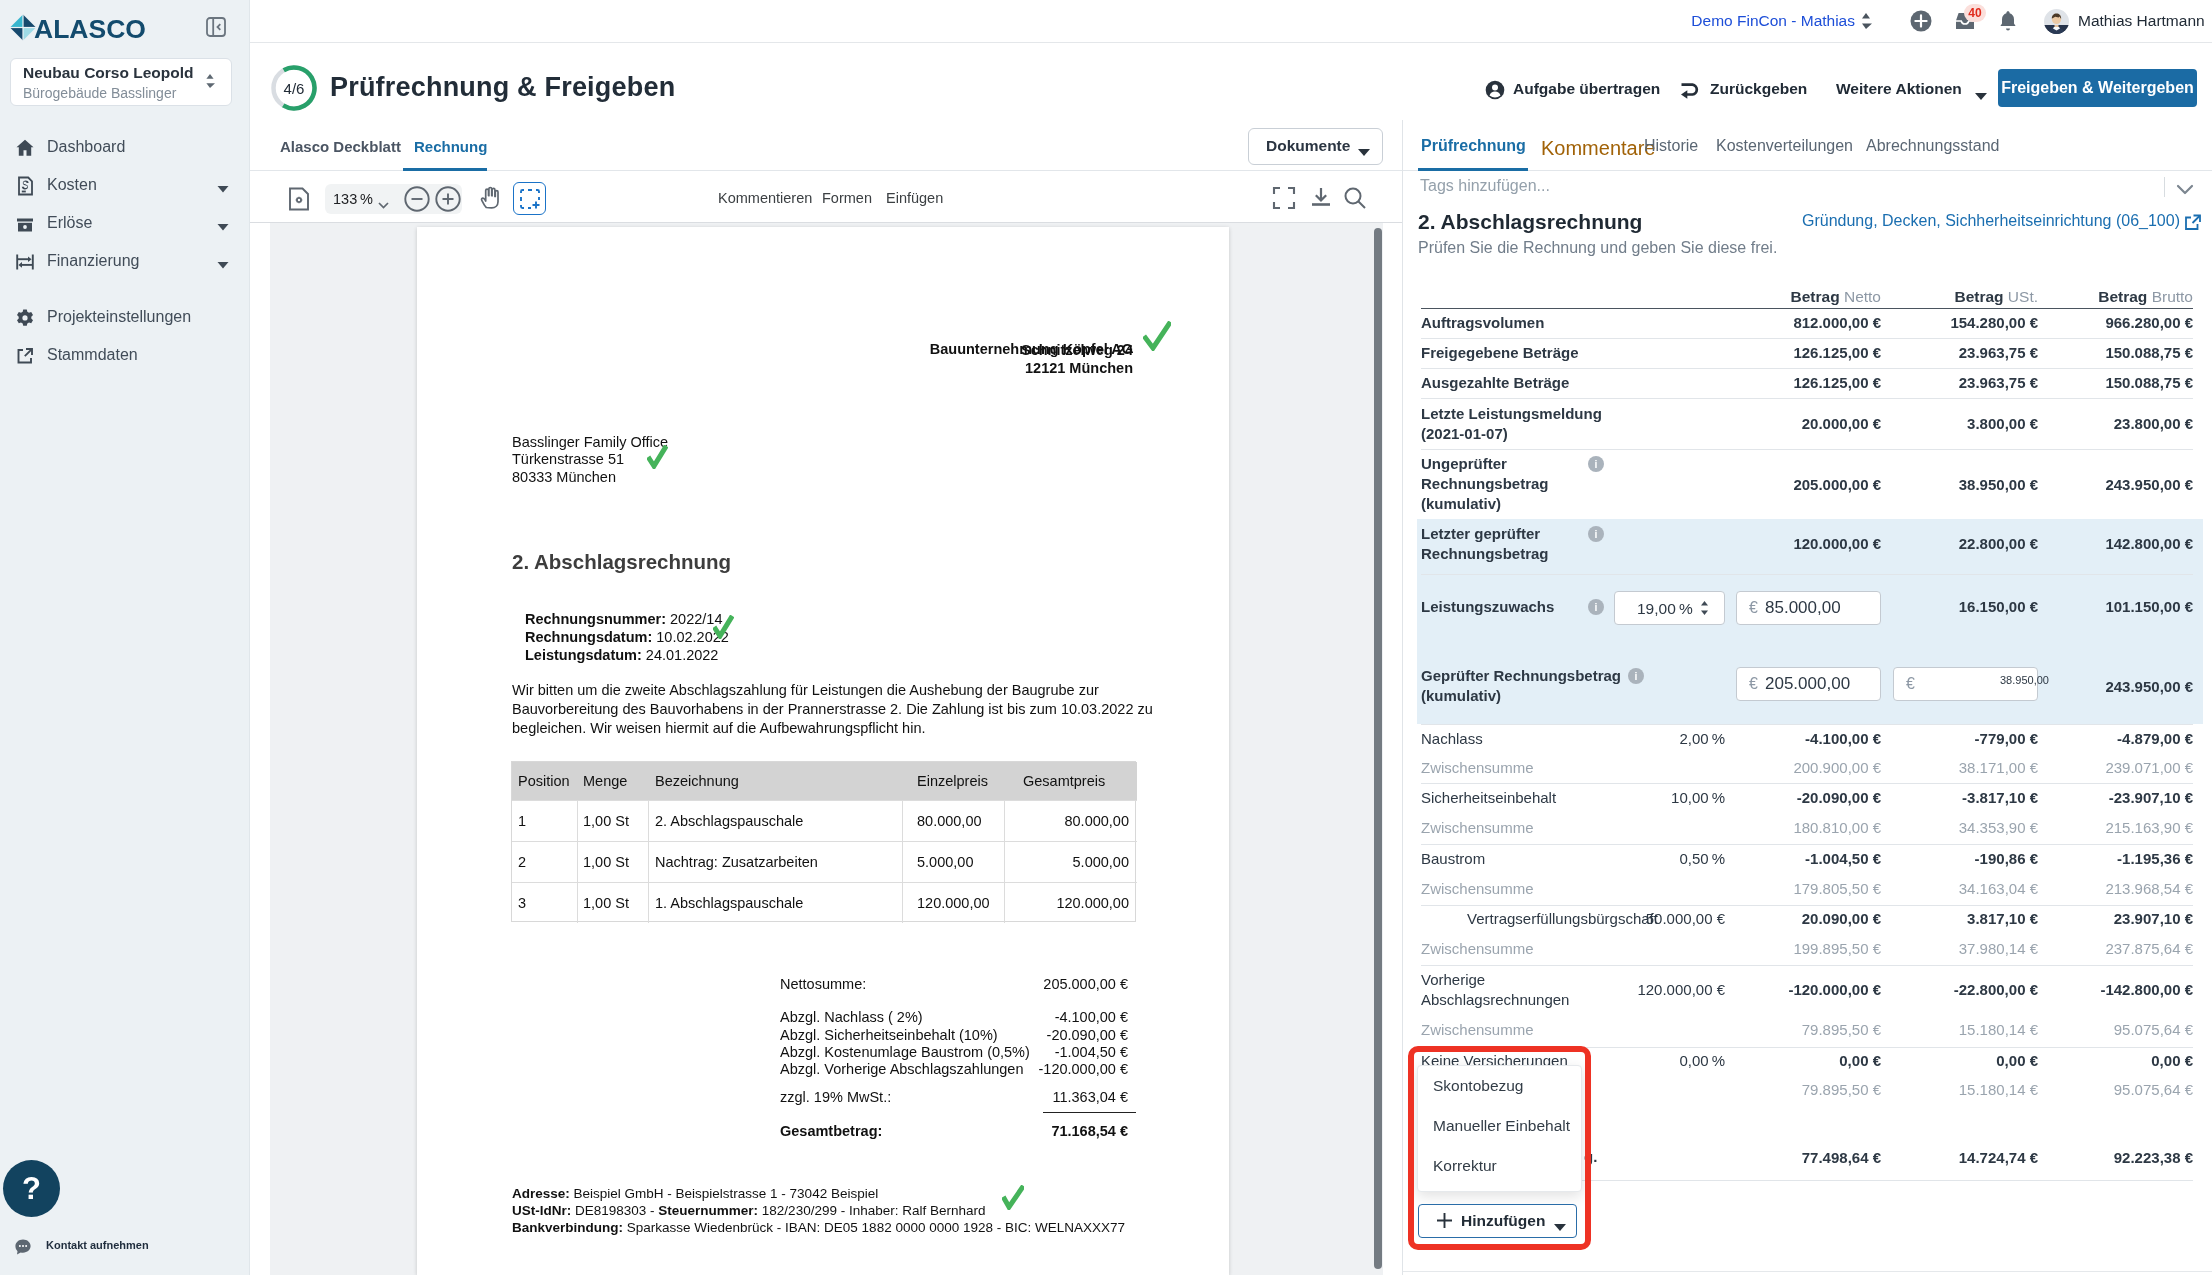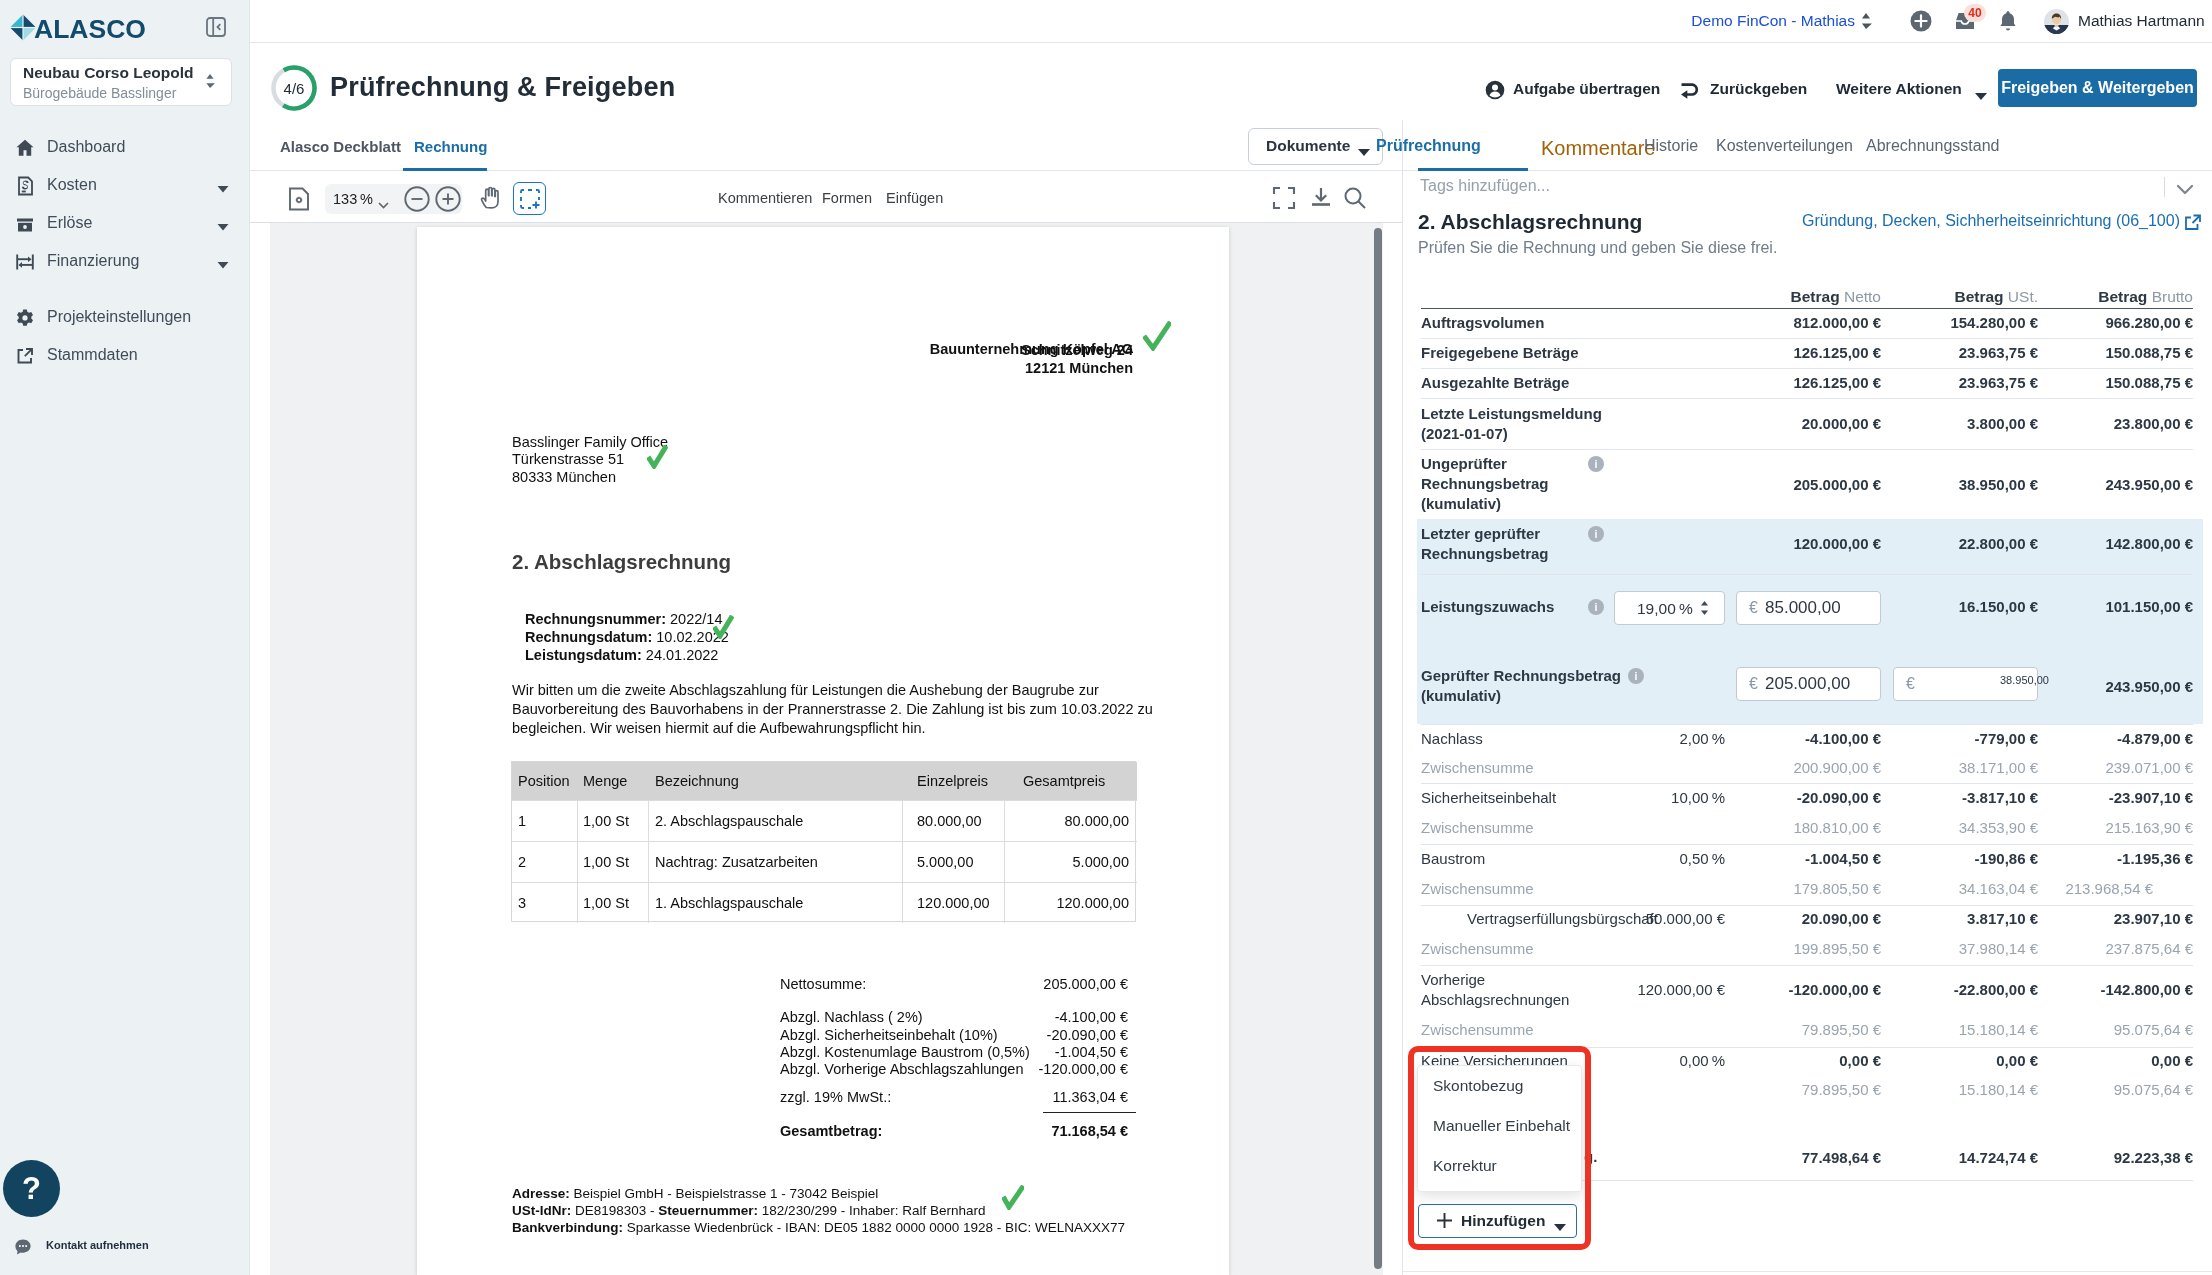--- a/index.html
+++ b/index.html
@@ -313,21 +313,21 @@
       <div class="abs" style="left:626px;top:885px;width:93px;height:0;border-top:1.5px solid #222"></div>
       <div class="pg" style="left:95px;top:958px;font-size:13.5px"><b>Adresse:</b> Beispiel GmbH - Beispielstrasse 1 - 73042 Beispiel</div>
       <div class="pg" style="left:95px;top:975px;font-size:13.5px"><b>USt-IdNr:</b> DE8198303 - <b>Steuernummer:</b> 182/230/299 - Inhaber: Ralf Bernhard</div>
       <div class="pg" style="left:95px;top:992px;font-size:13.5px"><b>Bankverbindung:</b> Sparkasse Wiedenbrück - IBAN: DE05 1882 0000 0000 1928 - BIC: WELNAXXX77</div>
       <div class="abs" style="left:585px;top:958px"><svg style="" width="22" height="25" viewBox="0 0 22 25">
           <path d="M2.5 14 L7 22 L20 3" fill="none" stroke="#45b35a" stroke-width="5" stroke-linecap="square"></path>
         </svg></div>
     </div>
     <div class="abs" style="left:1402px;top:120px;width:0;height:1155px;border-left:1px solid #e0e4e8"></div>
     <div class="abs" style="left:1403px;top:170px;width:809px;border-top:1px solid #e2e6ea;height:0"></div>
-    <div class="abs" style="left:1376px;top:137px;font-size:16px;font-weight:600;color:#1a6da5">Prüfrechnung</div>
+    <div class="abs" style="left:1421px;top:137px;font-size:16px;font-weight:600;color:#1a6da5">Prüfrechnung</div>
     <div class="abs" style="left:1541px;top:137px;font-size:20px;font-weight:400;color:#a16207">Kommentare</div>
     <div class="abs" style="left:1644px;top:137px;font-size:16px;font-weight:400;color:#5a6673">Historie</div>
     <div class="abs" style="left:1716px;top:137px;font-size:16px;font-weight:400;color:#5a6673">Kostenverteilungen</div>
     <div class="abs" style="left:1866px;top:137px;font-size:16px;font-weight:400;color:#5a6673">Abrechnungsstand</div>
     <div class="abs" style="left:1418px;top:168px;width:110px;height:3px;background:#1a6da5"></div>
     <div class="abs" style="left:1420px;top:177px;font-size:16px;color:#94a0ab">Tags hinzufügen...</div>
     <div class="abs" style="left:2164px;top:177px;width:0;height:20px;border-left:1px solid #d7dce0"></div>
     <div class="abs" style="left:2176px;top:181px"><svg style="" width="18" height="11" viewBox="0 0 18 11">
         <path d="M2 2l7 7 7-7" fill="none" stroke="#7c8690" stroke-width="2.2" stroke-linecap="round" stroke-linejoin="round"></path>
       </svg></div>
@@ -466,21 +466,21 @@
       <span class="rlab" style="font-weight:400;">Baustrom</span>
       <span class="cell cpct" style="left:304px;">0,50 %</span>
       <span class="cell" style="left:460px;">-1.004,50 €</span>
       <span class="cell" style="left:617px;">-190,86 €</span>
       <span class="cell" style="left:772px;">-1.195,36 €</span>
     </div>
     <div class="abs rrow rsub" style="top:879px;height:20px">
       <span class="rlab" style="">Zwischensumme</span>
       <span class="cell" style="left:460px;">179.805,50 €</span>
       <span class="cell" style="left:617px;">34.163,04 €</span>
-      <span class="cell" style="left:732px;text-align:right;">213.968,54 €</span>
+      <span class="cell" style="left:772px;text-align:right;">213.968,54 €</span>
     </div>
     <div class="abs bline" style="top:905px;border-top-color:#e1e5e9"></div>
     <div class="abs rrow" style="top:909px;height:20px">
       <span class="rlab" style="font-weight:400;margin-left:46px;">Vertragserfüllungsbürgschaft</span>
       <span class="cell cpct" style="left:304px;">50.000,00 €</span>
       <span class="cell" style="left:460px;">20.090,00 €</span>
       <span class="cell" style="left:617px;">3.817,10 €</span>
       <span class="cell" style="left:772px;">23.907,10 €</span>
     </div>
     <div class="abs rrow rsub" style="top:939px;height:20px">

